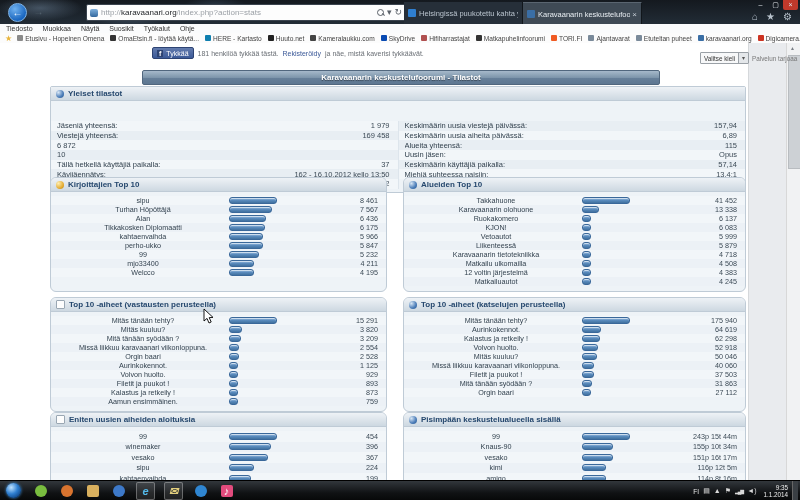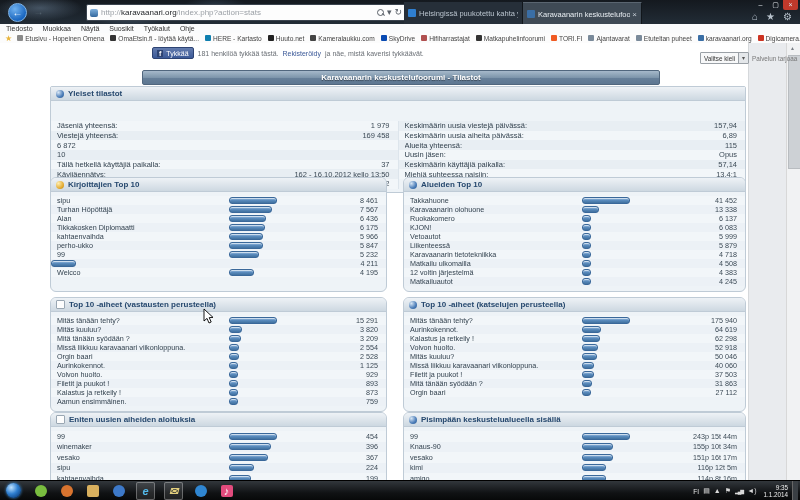--- a/index.html
+++ b/index.html
@@ -91,21 +91,21 @@
   .panel-writers{left:50px;top:134px;width:335px;height:113px;}
   .panel-areas{left:403px;top:134px;width:341px;height:113px;}
   .panel-topics_replies{left:50px;top:254px;width:335px;height:113px;}
   .panel-topics_views{left:403px;top:254px;width:341px;height:113px;}
   .panel-new_topics{left:50px;top:369px;width:335px;height:120px;}
   .panel-time_online{left:403px;top:369px;width:341px;height:120px;}
   .p-body{padding:4px 0 2px;}
   .p-row{display:flex;align-items:center;height:9px;font-size:7.2px;color:#33424f;background:#f2f6f9;}
   .p-row.alt{background:#ecf1f6;}
   .panel-new_topics .p-row,.panel-time_online .p-row{height:10.5px;}
-  .p-name{width:172px;padding-left:6px;white-space:nowrap;overflow:hidden;flex:none;}
+  .p-name{width:172px;padding-left:6px;white-space:nowrap;overflow:hidden;flex:none;text-align:center;}
   .p-barzone{width:68px;flex:none;display:flex;align-items:center;}
   .hbar{height:5px;border-radius:3px;border:1px solid #3a689a;
     background:linear-gradient(#aac8e6,#5b8cbe 45%,#41719f);box-shadow:inset 0 1px 0 rgba(255,255,255,.5);}
   .p-value{flex:1;text-align:right;padding-right:8px;white-space:nowrap;color:#3c4a56;}
 
   
   .taskbar{position:absolute;left:0;top:480px;width:800px;height:20px;z-index:40;
     background:linear-gradient(#32373c,#101214 60%,#060708);border-top:1px solid #000;}
   .start-orb{position:absolute;left:6px;top:2px;width:15px;height:15px;border-radius:50%;
     background:radial-gradient(circle at 35% 30%,#bfe3ff,#2f7fd0 45%,#0b3d7a 85%);box-shadow:0 0 3px #3f90d8;}
@@ -372,20 +372,21 @@
               <span class="p-value">5 847</span>
             </div>
             <div class="p-row">
               <span class="p-name">99</span>
               <span class="p-barzone">
                 <span class="hbar" style="width: 28px;"></span>
               </span>
               <span class="p-value">5 232</span>
             </div>
             <div class="p-row alt">
+              <span class="p-name">mjo33400</span>
               <span class="p-barzone">
                 <span class="hbar" style="width: 23px;"></span>
               </span>
               <span class="p-value">4 211</span>
             </div>
             <div class="p-row">
               <span class="p-name">Welcco</span>
               <span class="p-barzone">
                 <span class="hbar" style="width: 23px;"></span>
               </span>

